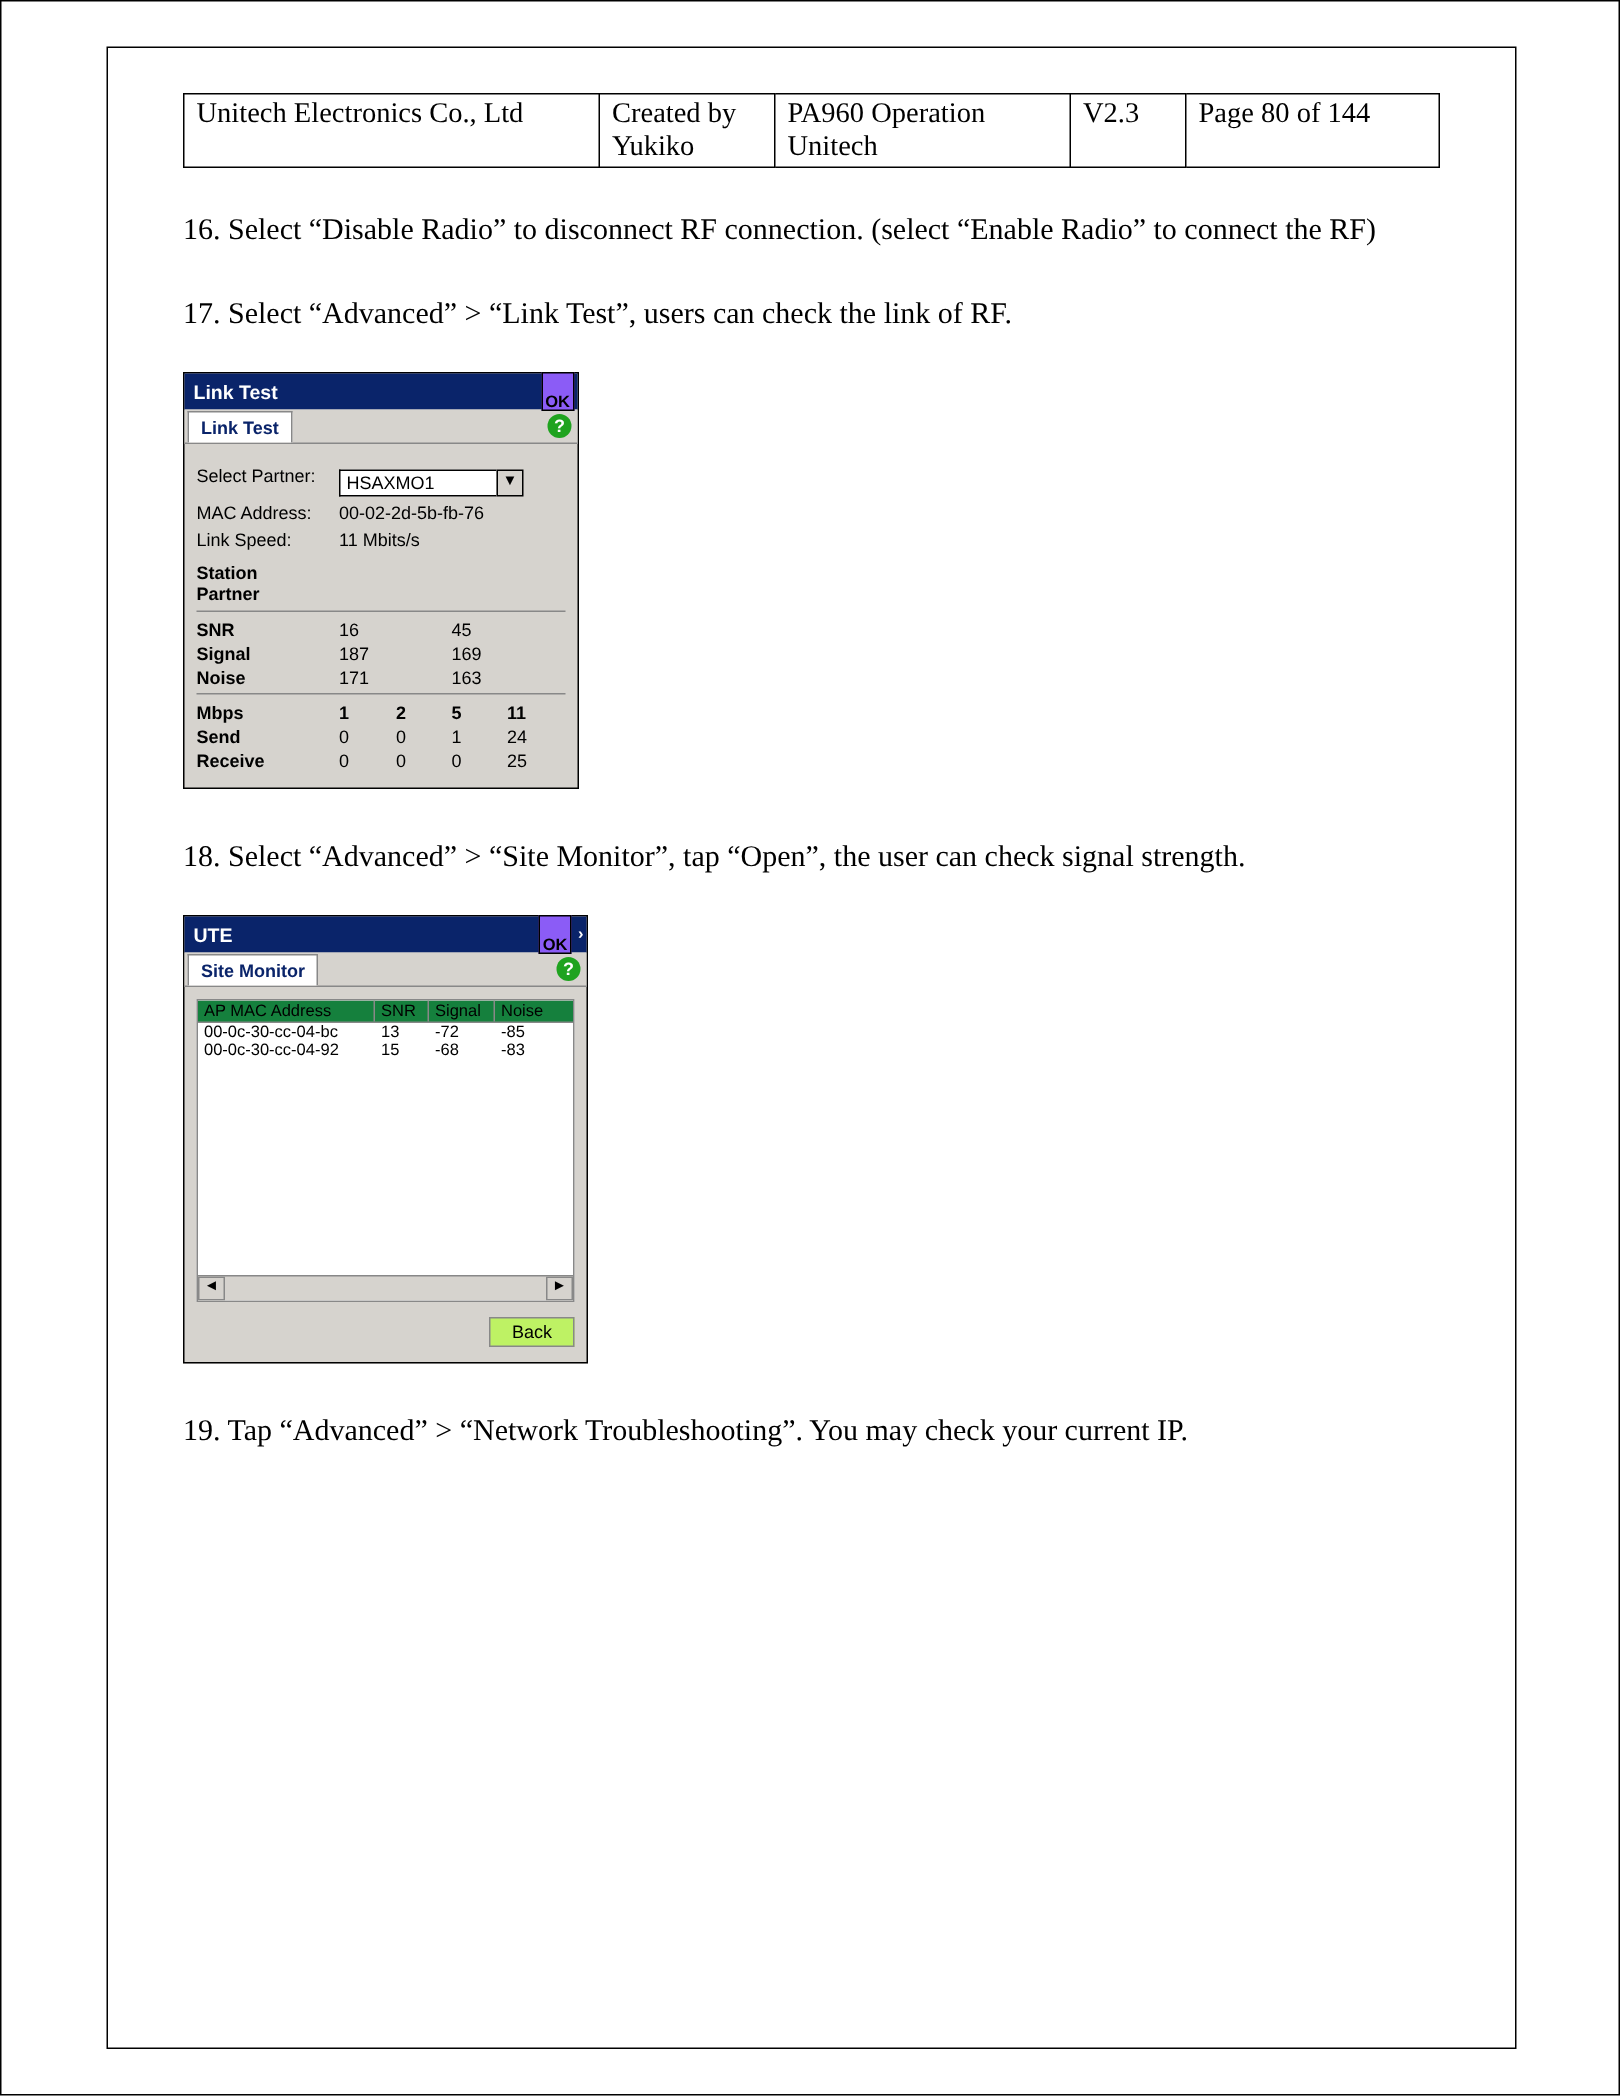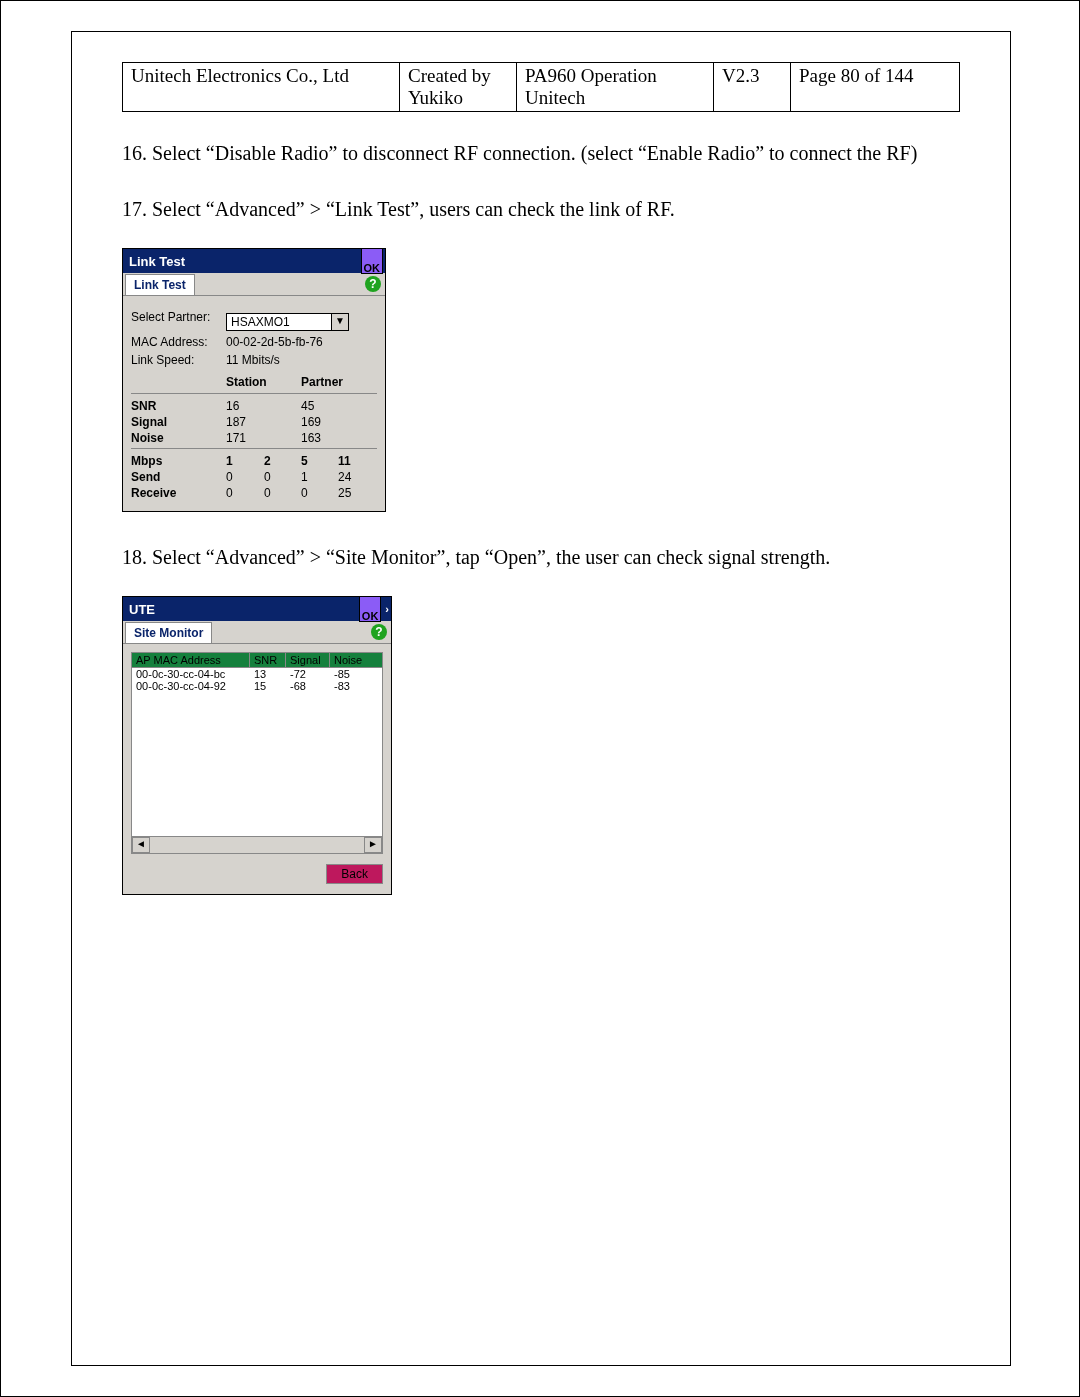--- a/index.html
+++ b/index.html
@@ -146,20 +146,21 @@
     box-sizing: border-box;
     text-align: center;
     line-height: 14px;
     font-size: 10px;
   }
   .lt-headrow {
     display: flex;
     font-weight: bold;
     font-size: 12px;
     padding: 4px 0 2px 0;
+    flex-direction: column;
   }
   .lt-col-blank { width: 95px; }
   .lt-col-station { width: 75px; }
   .lt-col-partner { width: 60px; }
   .lt-sep {
     border-top: 1px solid #888;
     margin: 2px 0 4px 0;
   }
   .lt-datarow {
     display: flex;
@@ -225,21 +226,21 @@
     line-height: 12px;
     font-size: 10px;
   }
   .sm-scroll-track { flex: 1; }
   .sm-back {
     margin-top: 10px;
     text-align: right;
   }
   .sm-back-btn {
     display: inline-block;
-    background: #be185d;
+    background: #bef264;
     border: 1px solid #888;
     padding: 2px 14px;
     font-size: 12px;
   }
 </style>
 </head>
 <body>
 
 <div class="page">
   <div class="inner-border">
@@ -371,15 +372,16 @@
             <div class="sm-scroll-track"></div>
             <div class="sm-scroll-btn">►</div>
           </div>
         </div>
         <div class="sm-back">
           <span class="sm-back-btn">Back</span>
         </div>
       </div>
     </div>
 
+    <p class="para">19. Tap “Advanced” &gt; “Network Troubleshooting”. You may check your current IP.</p>
 
   </div>
 </div>
 
 </body></html>

